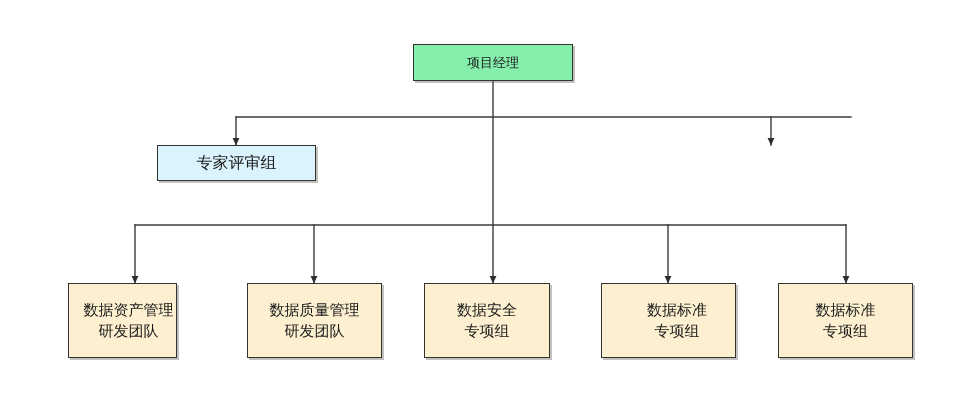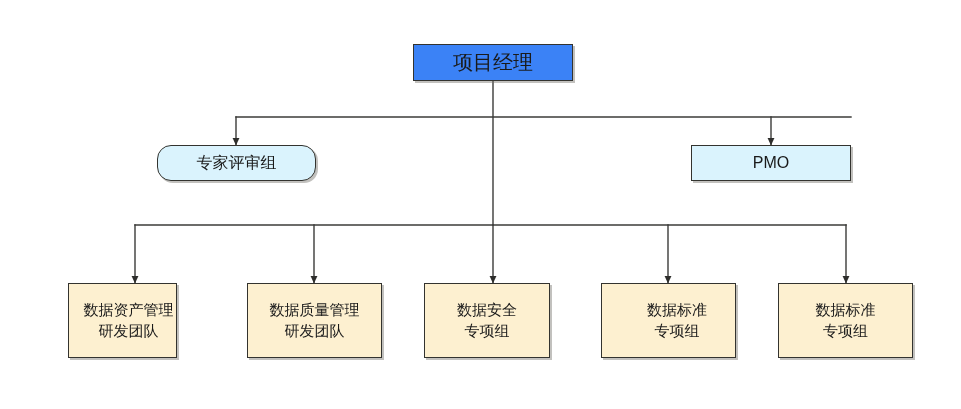--- a/index.html
+++ b/index.html
@@ -32,22 +32,22 @@
     display: flex;
     align-items: center;
     justify-content: center;
     text-align: center;
     color: #1a1a1a;
     line-height: 1.38;
     box-shadow: 2px 2px 0 rgba(120,118,110,0.45);
     white-space: pre-line;
   }
   .node-root {
-    background: #3b82f6;
-    font-size: 20px;
+    background: #86efac;
+    font-size: 13px;
   }
   .node-staff {
     background: #daf3fd;
     font-size: 16px;
   }
   .node-team {
     background: #fdf0d0;
     font-size: 15px;
   }
 </style>
@@ -75,23 +75,22 @@
       <path d="M135,225 L135,283" marker-end="url(#arrowhead)"></path>
       <path d="M314,225 L314,283" marker-end="url(#arrowhead)"></path>
       <path d="M493,225 L493,283" marker-end="url(#arrowhead)"></path>
       <path d="M668,225 L668,283" marker-end="url(#arrowhead)"></path>
       <path d="M846,225 L846,283" marker-end="url(#arrowhead)"></path>
     </g>
   </svg>
 
   <div class="node node-root" style="left:413px; top:44px; width:160px; height:37px;">项目经理</div>
 
-  <div class="node node-staff" style="left:157px; top:145px; width:159px; height:36px;border-radius:14px;">专家评审组</div>
+  <div class="node node-staff" style="left:157px; top:145px; width:159px; height:36px;">专家评审组</div>
 
-  <div class="node node-staff" style="left:691px; top:145px; width:160px; height:36px;">PMO</div>
 
   <div class="node node-team" style="left:68px; top:283px; width:109px; height:75px;padding-left:12px;">数据资产管理
 研发团队</div>
 
   <div class="node node-team" style="left:247px; top:283px; width:135px; height:75px;">数据质量管理
 研发团队</div>
 
   <div class="node node-team" style="left:424px; top:283px; width:126px; height:75px;">数据安全
 专项组</div>
 

